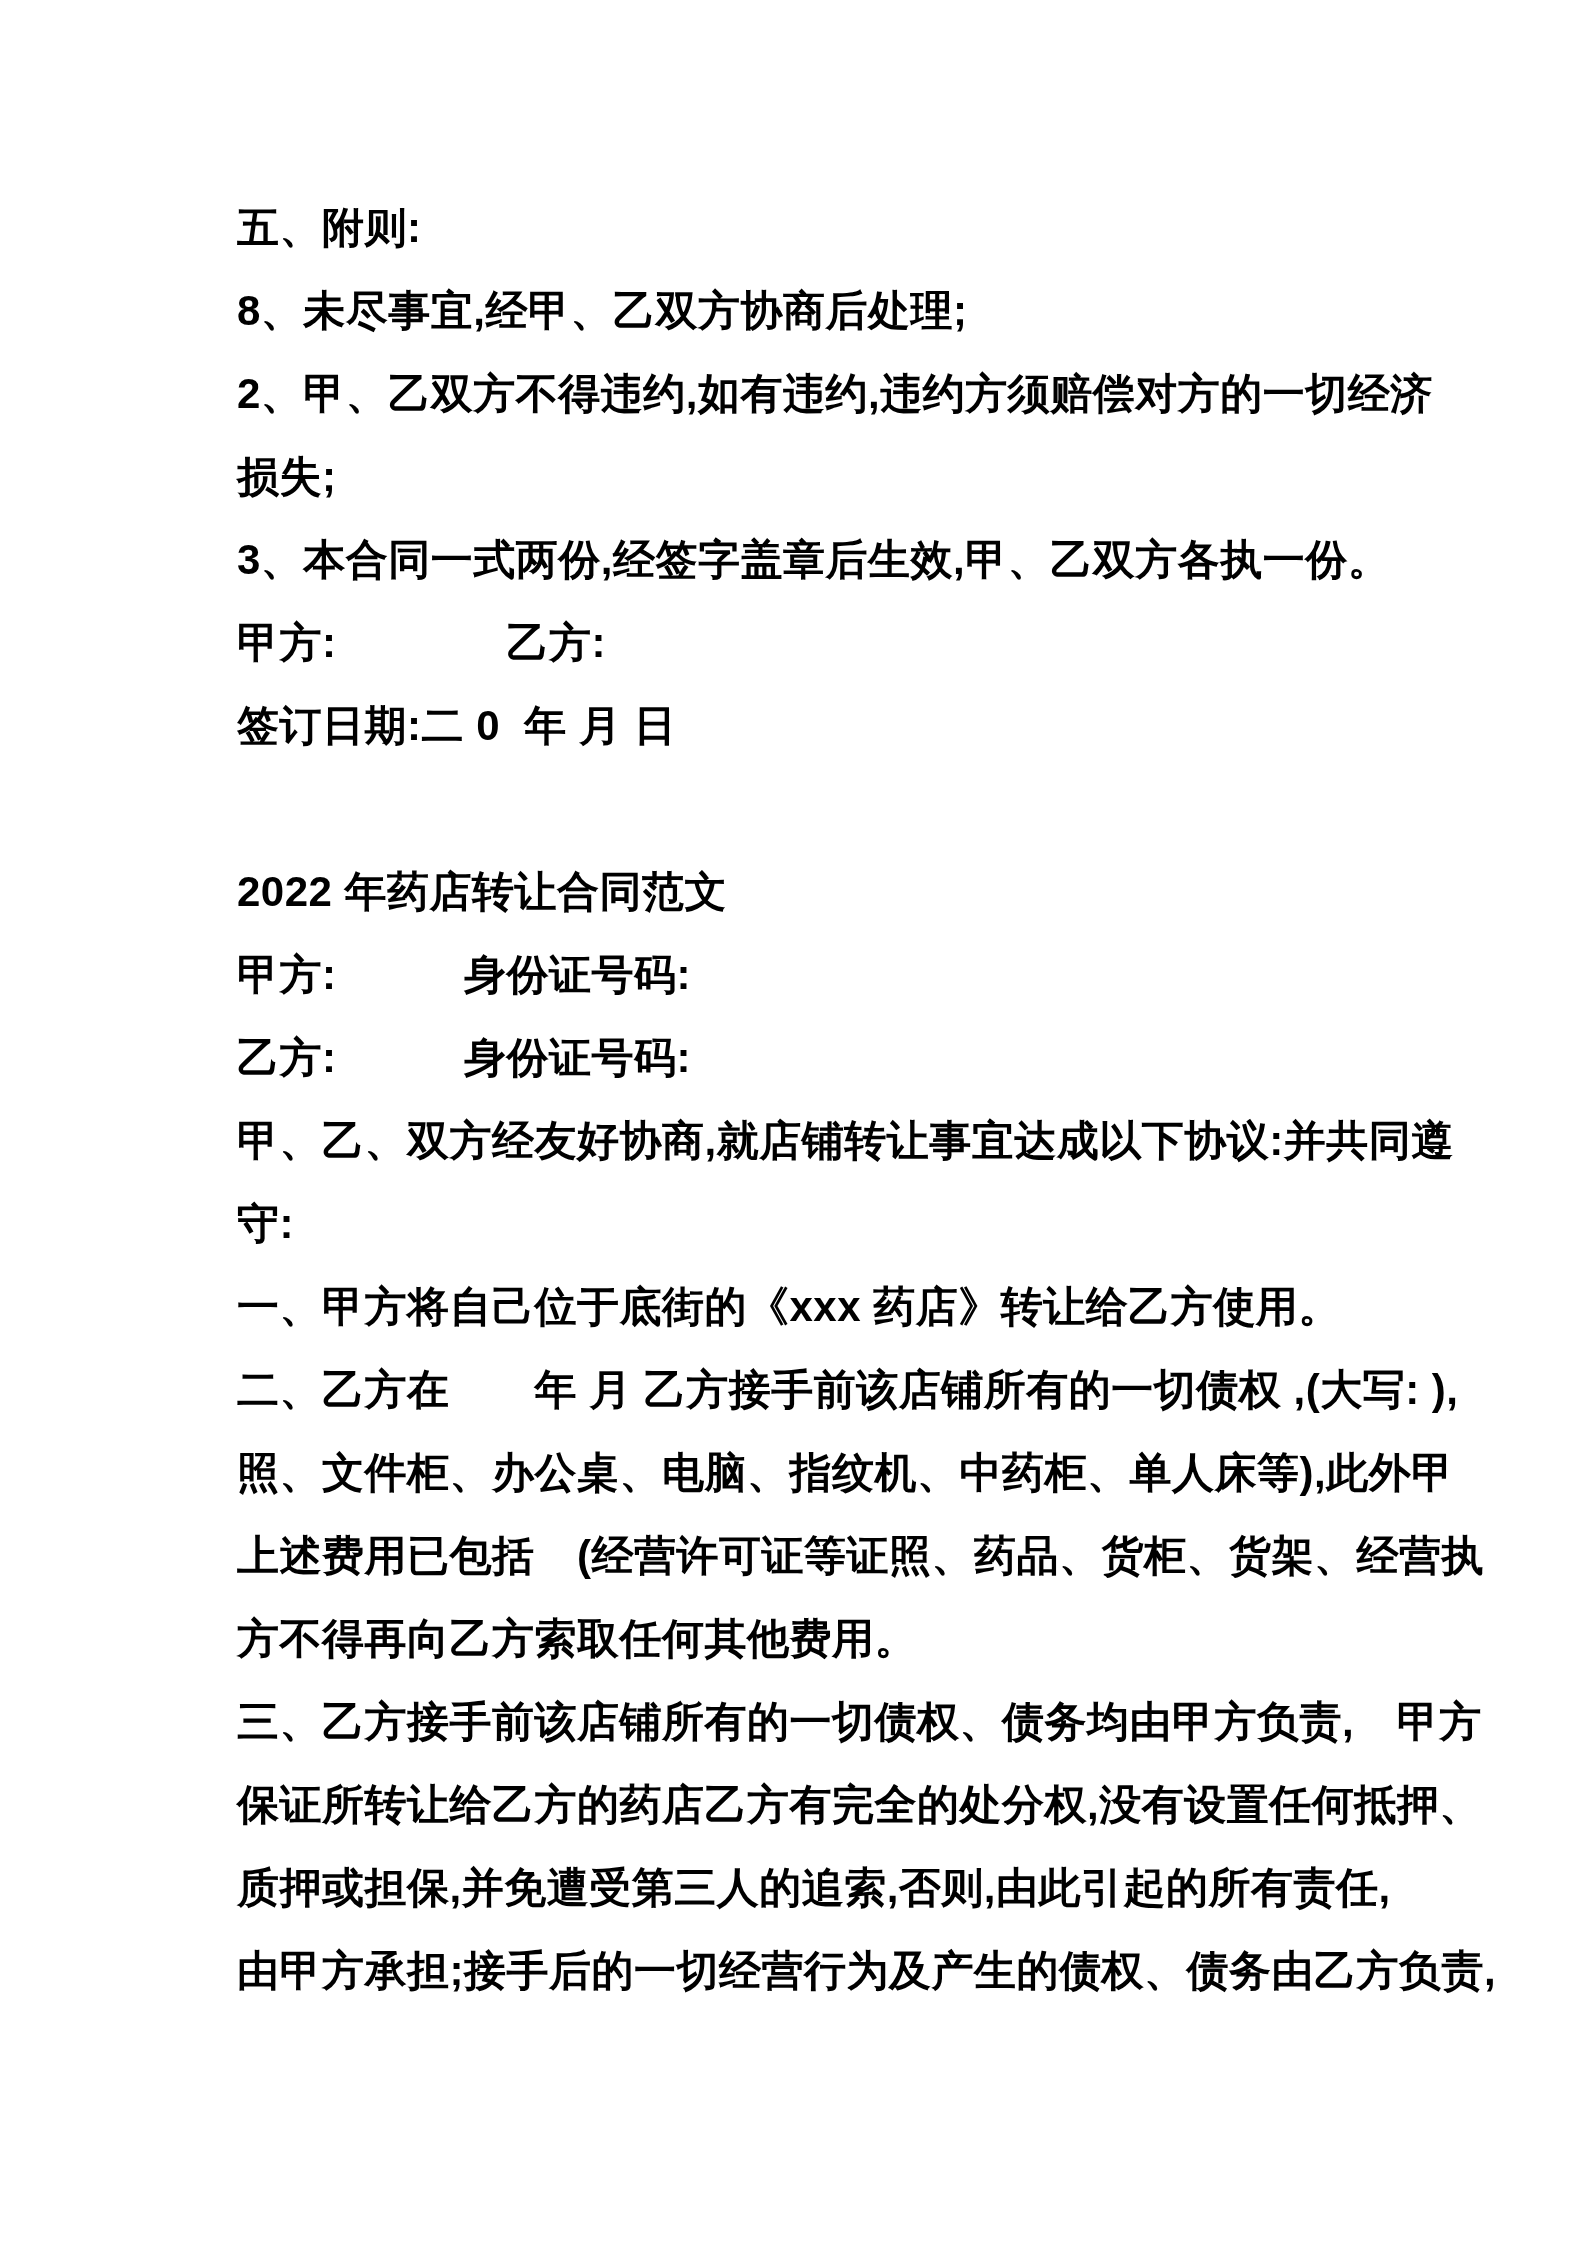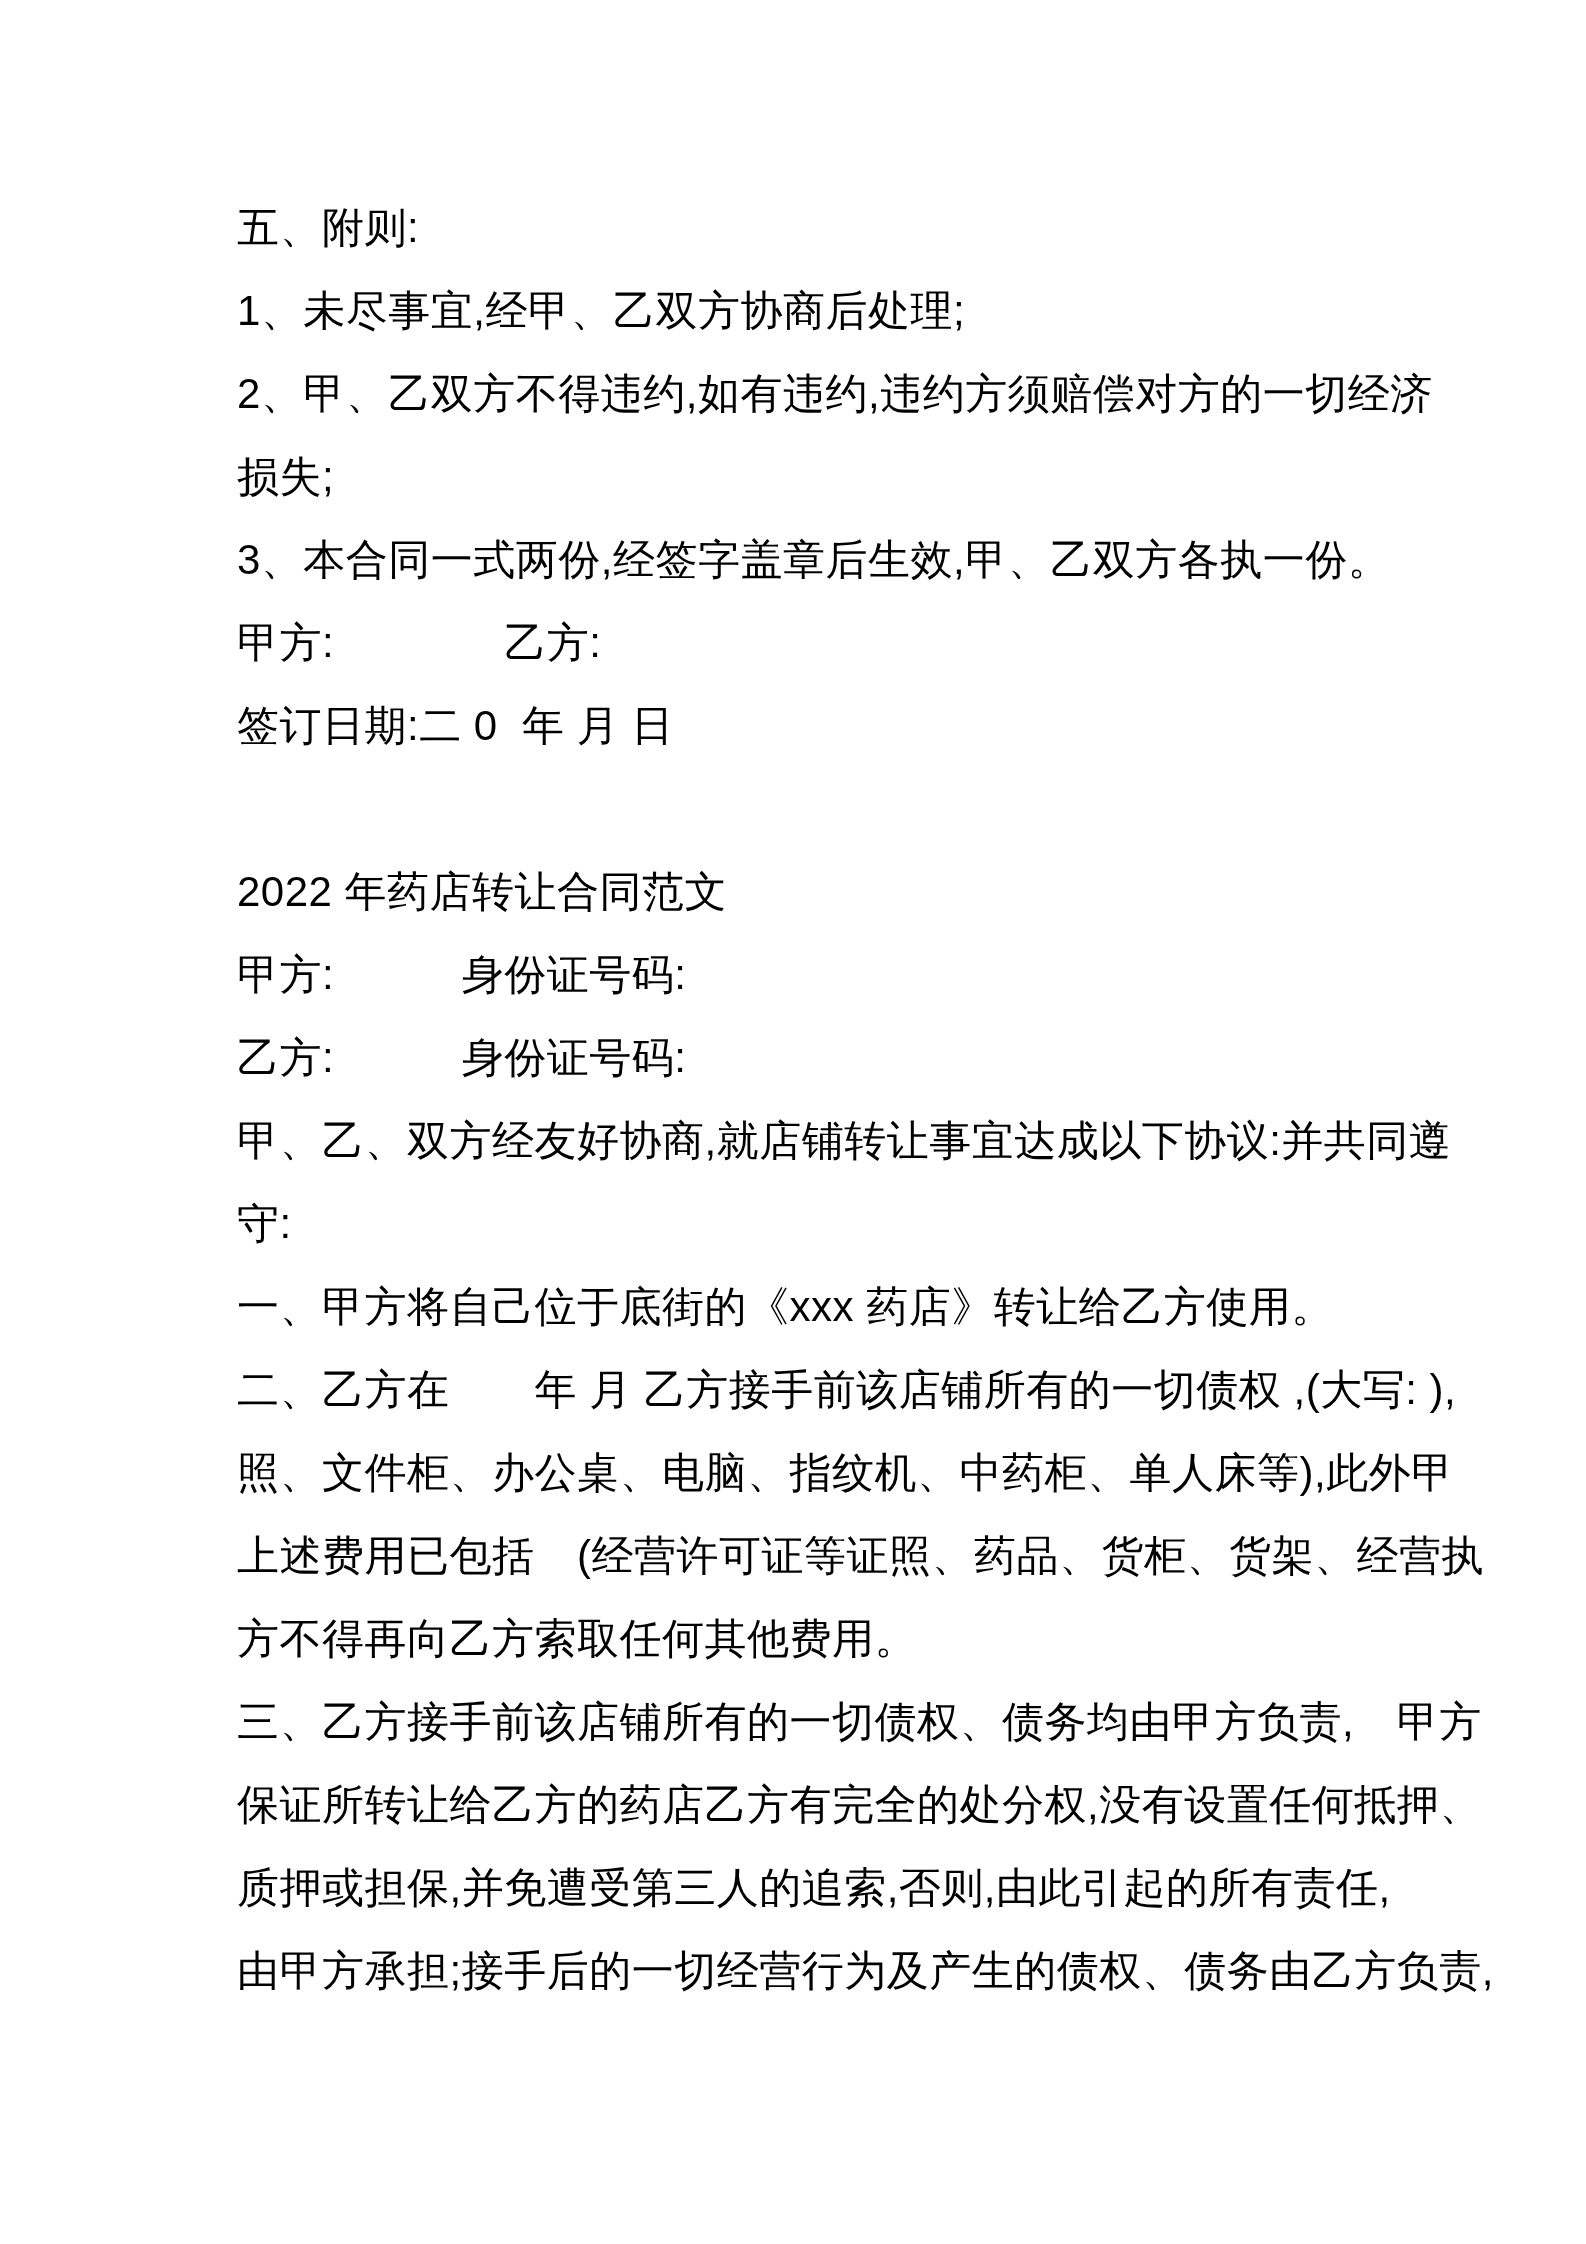--- a/index.html
+++ b/index.html
@@ -24,34 +24,34 @@
   .doc {
     position: absolute;
     top: 186px;
     left: 237px;
     width: 1185px;
   }
   .line {
     height: 83px;
     line-height: 83px;
     font-size: 42px;
-    font-weight: 400;
+    font-weight: 700;
     color: #000000;
     font-family: "Liberation Sans", "DejaVu Sans", sans-serif;
     white-space: pre;
     letter-spacing: 0.5px;
   }
 </style>
 </head>
 <body>
 
 <div class="page">
   <div class="doc">
     <div class="line">五、附则:</div>
-    <div class="line">1、未尽事宜,经甲、乙双方协商后处理;</div>
+    <div class="line">8、未尽事宜,经甲、乙双方协商后处理;</div>
     <div class="line">2、甲、乙双方不得违约,如有违约,违约方须赔偿对方的一切经济</div>
     <div class="line">损失;</div>
     <div class="line">3、本合同一式两份,经签字盖章后生效,甲、乙双方各执一份。</div>
     <div class="line">甲方:　　　　乙方:</div>
     <div class="line">签订日期:二 0  年 月 日</div>
     <div class="line"></div>
     <div class="line">2022 年药店转让合同范文</div>
     <div class="line">甲方:　　　身份证号码:</div>
     <div class="line">乙方:　　　身份证号码:</div>
     <div class="line">甲、乙、双方经友好协商,就店铺转让事宜达成以下协议:并共同遵</div>

